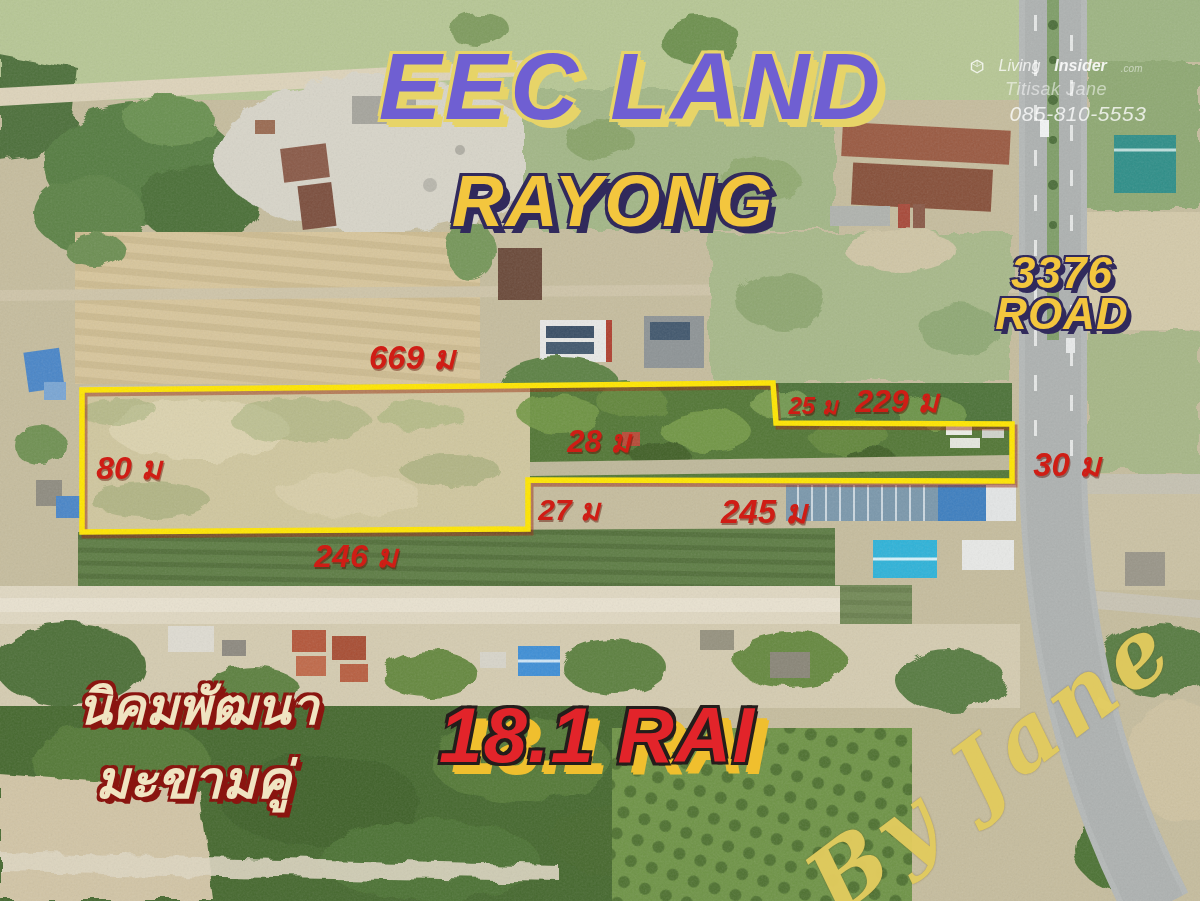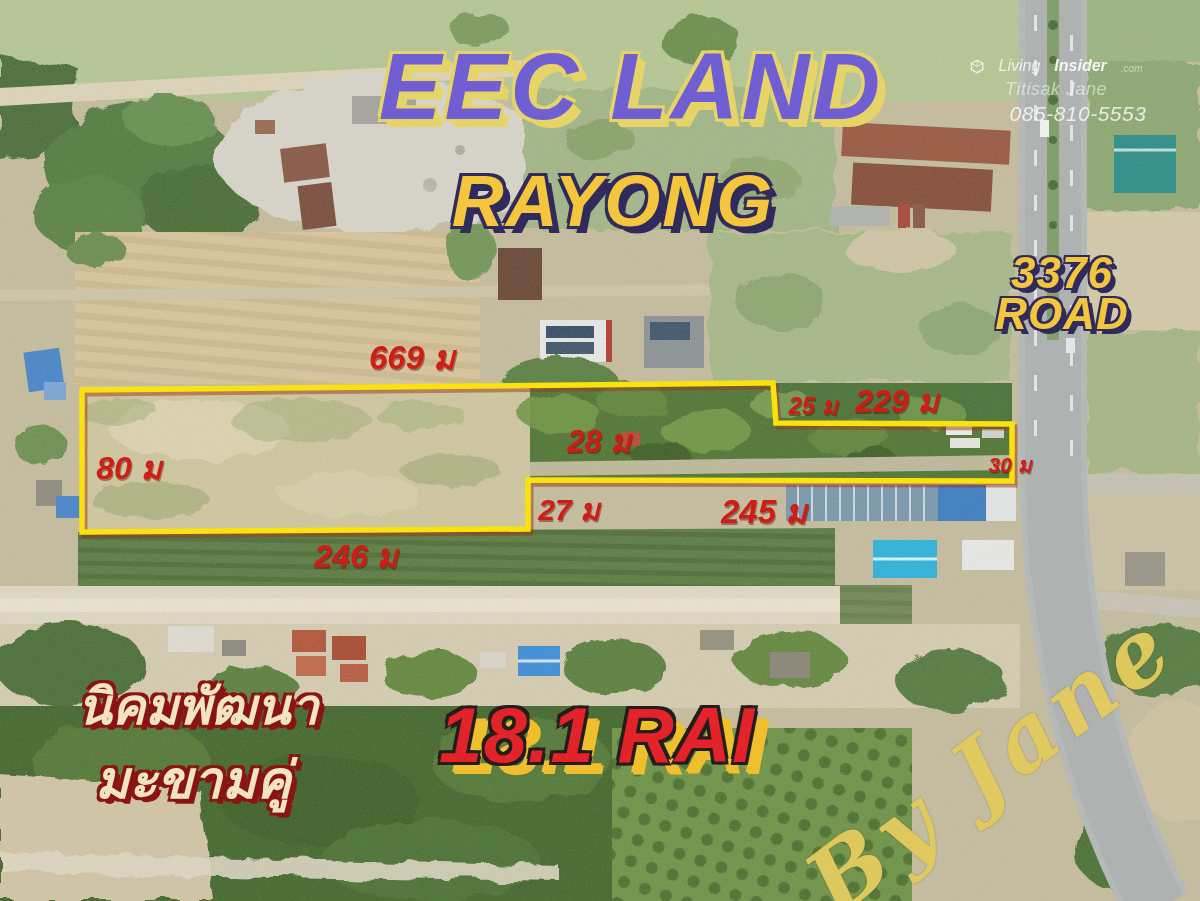--- a/index.html
+++ b/index.html
@@ -38,21 +38,21 @@
 
   
   .meas{
     font-weight:900;color:var(--measure_red,#cf1d15);
     text-shadow:1px 2px 0 rgba(90,10,0,.45);
   }
   #m-top{left:412px;top:357px;font-size:33px;}
   #m-step{left:813px;top:406px;font-size:24px;}
   #m-upper-right{left:897px;top:401px;font-size:32px;}
   #m-inner{left:599px;top:441px;font-size:31px;}
-  #m-right{left:1010px;top:464px;font-size:21px;text-align:right;}
+  #m-right{left:1067px;top:464px;font-size:33px;text-align:right;}
   #m-left{left:129px;top:468px;font-size:32px;}
   #m-lower-step{left:569px;top:510px;font-size:30px;}
   #m-bottom-right{left:764px;top:511px;font-size:33px;}
   #m-bottom-left{left:338px;top:556px;font-size:32px;margin-left:18px;}
 
   
   .district{
     font-weight:700;color:var(--thai_cream,#f0e4c2);
     text-shadow:-3px -3px 0 var(--thai_outline_red,#8a1510),3px -3px 0 var(--thai_outline_red,#8a1510),
       -3px 3px 0 var(--thai_outline_red,#8a1510),3px 3px 0 var(--thai_outline_red,#8a1510),

